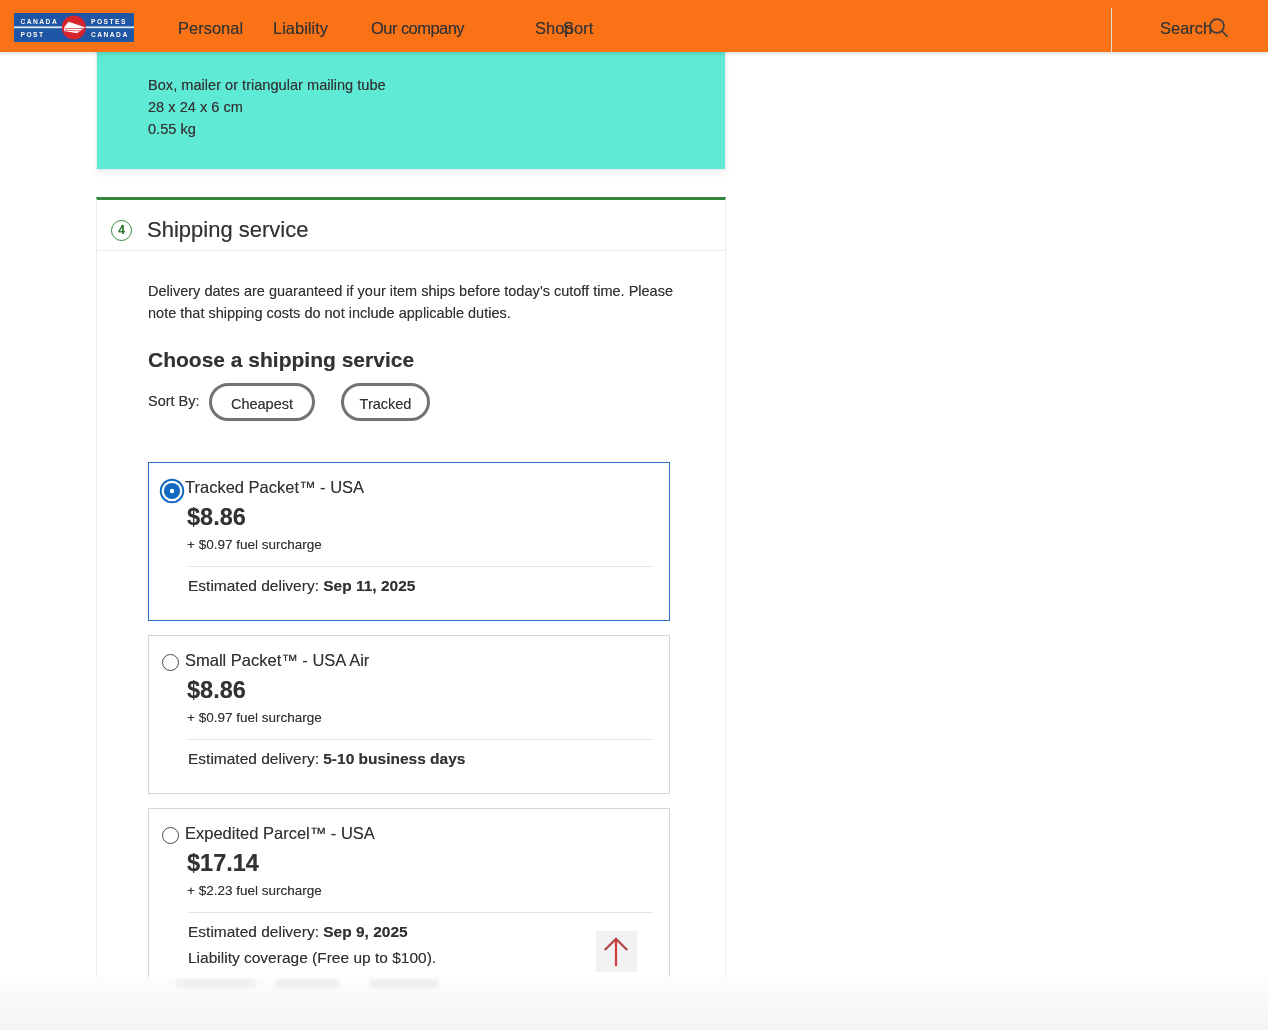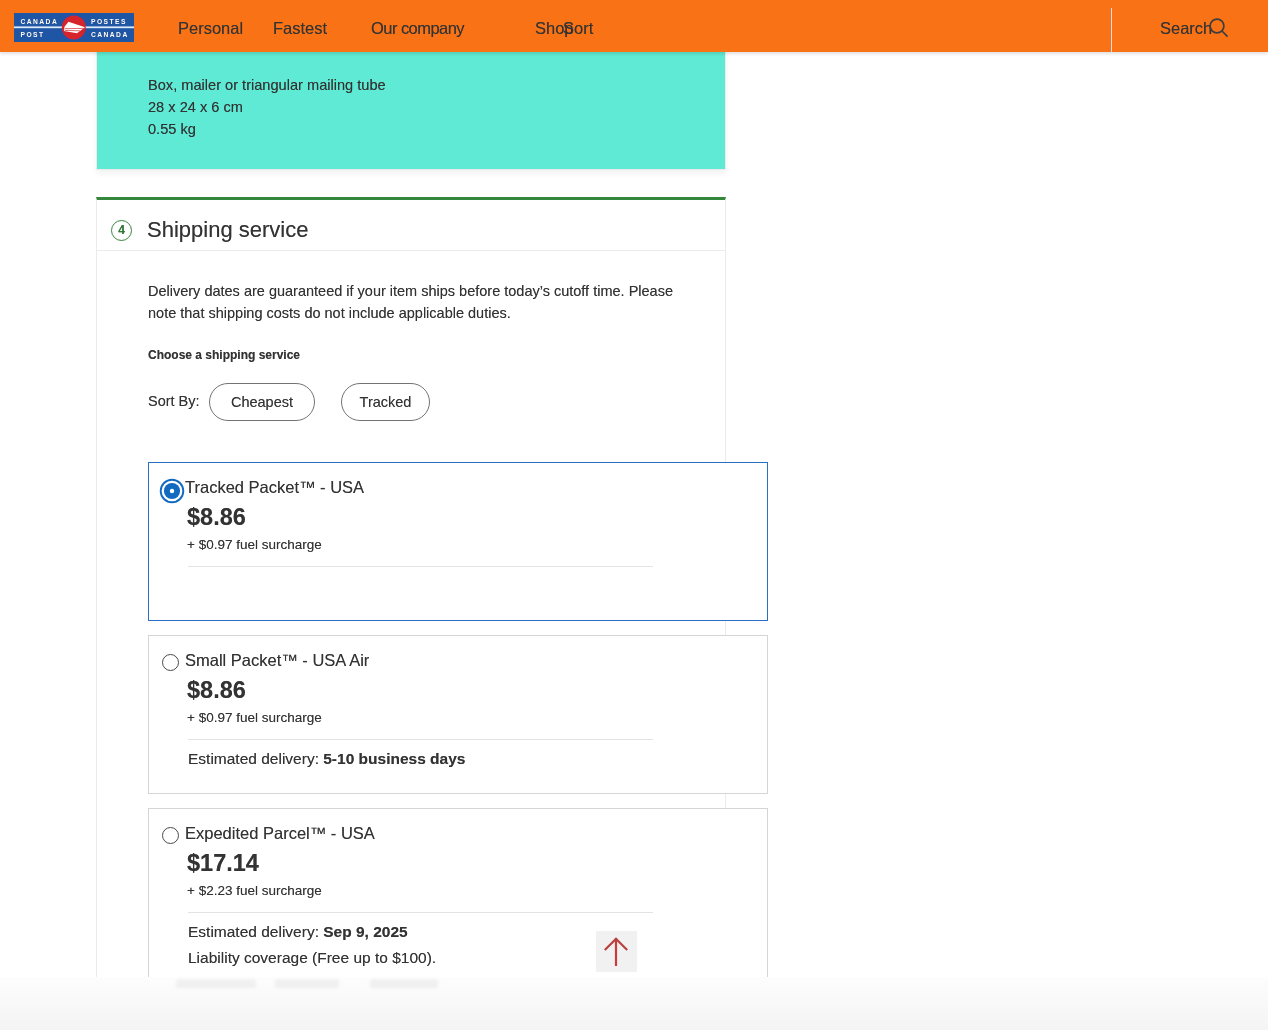--- a/index.html
+++ b/index.html
@@ -17,24 +17,24 @@
   #topcard .line{position:absolute;left:51px;font-size:14.6px;color:#333;}
   
   #section{left:96px;top:197px;width:628px;height:833px;background:#fff;
     border:1px solid #ebebeb;border-top:3px solid #35873b;z-index:5;}
   #sec-hdr-border{position:absolute;left:0;top:50px;width:100%;height:1px;background:#ececec;}
   #circle4{position:absolute;left:14px;top:20px;width:21px;height:21px;border:1.5px solid #35873b;
     border-radius:50%;box-sizing:border-box;color:#2c7d31;font-size:12px;font-weight:bold;
     text-align:center;line-height:18px;}
   #sec-title{position:absolute;left:50px;top:17px;font-size:22px;color:#333;}
   .body-txt{font-size:14.5px;line-height:22px;color:#333;}
-  .pill{position:absolute;box-sizing:border-box;border:1px solid #737373;border-radius:19px;
+  .pill{position:absolute;box-sizing:border-box;border:3px solid #737373;border-radius:19px;
     height:38px;font-size:14.5px;color:#333;text-align:center;background:#fff;}
   
-  .opt{position:absolute;left:51px;width:620px;background:#fff;box-sizing:border-box;border:1px solid #d5d5d5;}
+  .opt{position:absolute;left:51px;width:522px;background:#fff;box-sizing:border-box;border:1px solid #d5d5d5;}
   .opt.sel{border:1px solid #2a6fc4;}
   .opt .title{position:absolute;left:36px;top:13px;font-size:16.5px;line-height:23px;color:#333;}
   .opt .price{position:absolute;left:38px;top:39px;font-size:23.5px;line-height:30px;font-weight:bold;color:#333;}
   .opt .sur{position:absolute;left:38px;top:72px;font-size:13.5px;line-height:20px;color:#333;}
   .opt .div{position:absolute;left:39px;top:103px;width:465px;height:1px;background:#e3e3e3;}
   .opt .est{position:absolute;left:39px;top:110px;font-size:15.5px;line-height:26px;color:#333;}
   .radio-off{position:absolute;left:13px;top:18px;width:17px;height:17px;border:1.5px solid #4a4a4a;
     border-radius:50%;box-sizing:border-box;background:#fff;}
   
   #band{left:0;top:977px;width:1268px;height:53px;background:linear-gradient(#fdfdfd,#f4f4f4);z-index:20;}
@@ -51,21 +51,21 @@
     <text x="6.5" y="11" font-family="Liberation Sans" font-size="6.7" font-weight="bold" fill="#fff" letter-spacing="1.45">CANADA</text>
     <text x="6.5" y="24.3" font-family="Liberation Sans" font-size="6.7" font-weight="bold" fill="#fff" letter-spacing="1.45">POST</text>
     <text x="77" y="11" font-family="Liberation Sans" font-size="6.7" font-weight="bold" fill="#fff" letter-spacing="1.45">POSTES</text>
     <text x="77" y="24.3" font-family="Liberation Sans" font-size="6.7" font-weight="bold" fill="#fff" letter-spacing="1.45">CANADA</text>
     <circle cx="59.8" cy="14.5" r="12" fill="#d6232c"></circle>
     <polygon points="50.5,13.8 54.5,8.8 71,14.3 63,20.3 50,18" fill="#fff"></polygon>
     <line x1="51" y1="15.7" x2="69.5" y2="15.4" stroke="#d6232c" stroke-width="0.7"></line>
     <line x1="51" y1="17.4" x2="66" y2="17.8" stroke="#d6232c" stroke-width="0.7"></line>
   </svg>
   <span class="abs nav" style="left:178px;">Personal</span>
-  <span class="abs nav" style="left:273px;">Fastest</span>
+  <span class="abs nav" style="left:273px;">Liability</span>
   <span class="abs nav" style="left:371px;letter-spacing:-0.55px;">Our company</span>
   <span class="abs nav" style="left:493px;margin-left:42px;">Shop</span>
   <span class="abs nav" style="left:563px;">Sort</span>
   <div class="abs" id="hdr-divider"></div>
   <span class="abs nav" style="left:1160px;">Search</span>
   <svg class="abs" style="left:1206px;top:16px;" width="24" height="24" viewBox="0 0 24 24">
     <circle cx="11" cy="10" r="6.9" fill="none" stroke="#3d3d3d" stroke-width="1.7"></circle>
     <line x1="16" y1="15" x2="21.5" y2="20.6" stroke="#3d3d3d" stroke-width="1.7"></line>
   </svg>
 </div>
@@ -80,36 +80,37 @@
 <div class="abs" id="section">
   <div id="circle4">4</div>
   <div id="sec-title">Shipping service</div>
   <div id="sec-hdr-border"></div>
 
   <div class="abs body-txt" style="left:51px;top:80px;">
     Delivery dates are guaranteed if your item ships before today’s cutoff time. Please<br>
     note that shipping costs do not include applicable duties.
   </div>
 
-  <div class="abs" style="left:51px;top:148px;font-size:12px;font-weight:bold;color:#333;">Choose a shipping service</div>
+  <div class="abs" style="left:51px;top:148px;font-size:21px;font-weight:bold;color:#333;">Choose a shipping service</div>
 
   <div class="abs body-txt" style="left:51px;top:190px;">Sort By:</div>
   <div class="pill" style="left:112px;top:183px;width:106px;line-height:36px;">Cheapest</div>
   <div class="pill" style="left:244px;top:183px;width:89px;line-height:36px;">Tracked</div>
 
   <div class="opt sel" style="top:262px;height:159px;">
     <svg style="position:absolute;left:10px;top:15px;" width="26" height="26" viewBox="0 0 26 26">
       <circle cx="13" cy="13" r="11.3" fill="none" stroke="#1169c0" stroke-width="1.9"></circle>
       <circle cx="13" cy="13" r="8.1" fill="#1169c0"></circle>
       <circle cx="13" cy="13" r="2.2" fill="#fff"></circle>
     </svg>
     <div class="title">Tracked Packet™ - USA</div>
     <div class="price">$8.86</div>
     <div class="sur">+ $0.97 fuel surcharge</div>
     <div class="div"></div>
+    <div class="est">Estimated delivery: <b>Sep 11, 2025</b></div>
   </div>
 
   <div class="opt" style="top:435px;height:159px;">
     <div class="radio-off"></div>
     <div class="title">Small Packet™ - USA Air</div>
     <div class="price">$8.86</div>
     <div class="sur">+ $0.97 fuel surcharge</div>
     <div class="div"></div>
     <div class="est">Estimated delivery: <b>5-10 business days</b></div>
   </div>

